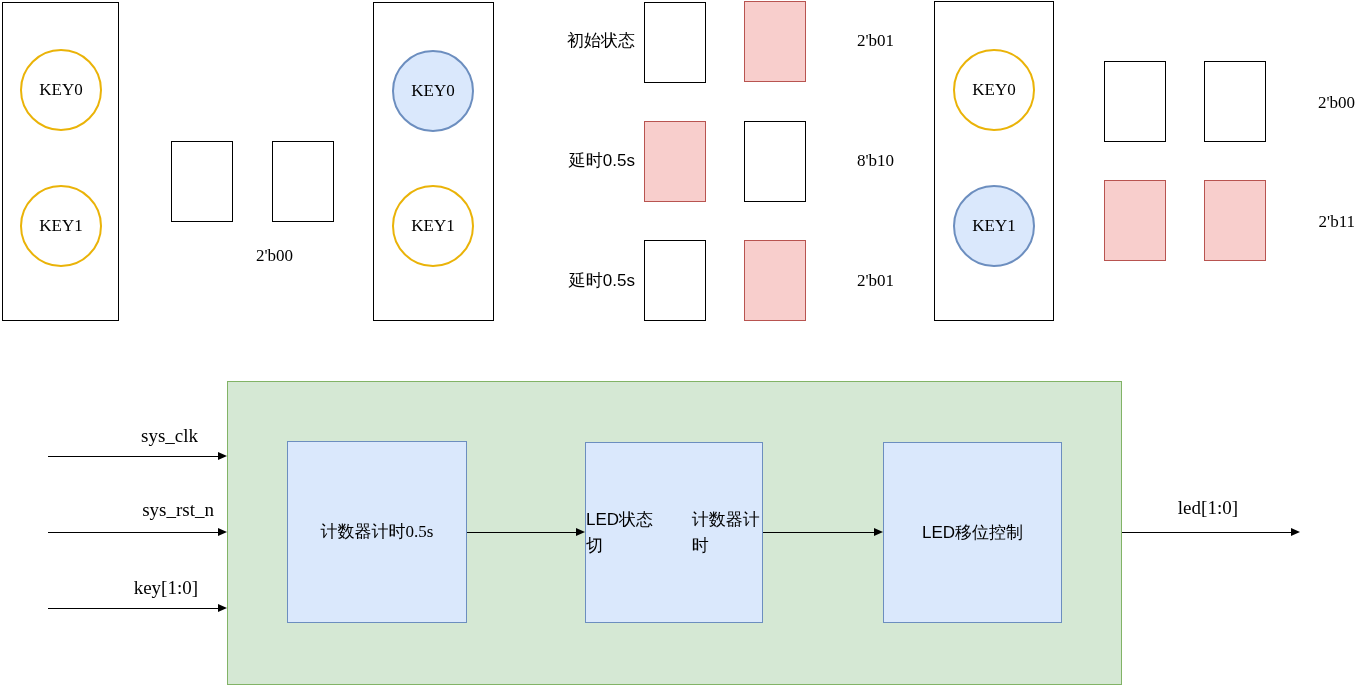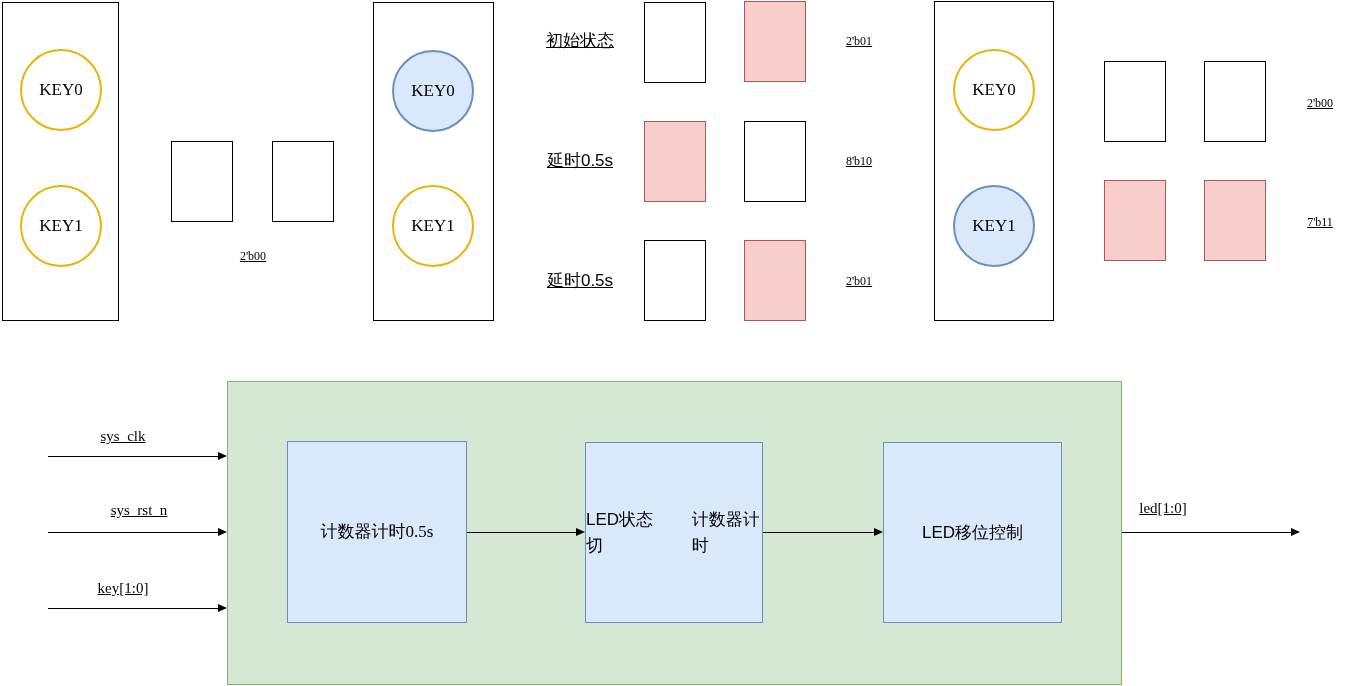--- a/index.html
+++ b/index.html
@@ -13,38 +13,38 @@
               display:flex;align-items:center;justify-content:center;
               font-size:17px;}
   .key-circle.pressed{background:#dae8fc;border-color:#6c8ebf;}
 
   
   .led{position:absolute;width:62px;height:81px;border:1px solid #000;
        background:#fff;box-sizing:border-box;}
   .led.on{background:#f8cecc;border-color:#b85450;}
 
   
-  .txt{position:absolute;height:20px;line-height:20px;text-align:center;white-space:nowrap;text-decoration:underline;}
-  .val{font-size:12px;}
+  .txt{position:absolute;height:20px;line-height:20px;text-align:right;white-space:nowrap;}
+  .val{font-size:17px;}
   .cjk{font-family:"Liberation Sans","DejaVu Sans",sans-serif;font-size:17px;}
 
   
   .green-box{position:absolute;left:227px;top:381px;width:895px;height:304px;
              background:#d5e8d4;border:1px solid #82b366;box-sizing:border-box;}
   .module{position:absolute;background:#dae8fc;border:1px solid #6c8ebf;box-sizing:border-box;
           display:flex;flex-direction:row;align-items:center;justify-content:center;
           font-family:"Liberation Sans","DejaVu Sans",sans-serif;font-size:17px;line-height:26px;}
   .module .l2{font-family:"Liberation Serif","DejaVu Serif",serif;}
 
   
   .harrow{position:absolute;height:1px;background:#000;}
   .harrow::after{content:"";position:absolute;right:-9px;top:-4px;width:0;height:0;
                  border-left:9px solid #000;border-top:4px solid transparent;
                  border-bottom:4px solid transparent;}
-  .sig{font-size:15px;}
+  .sig{font-size:19px;}
 </style>
 </head>
 <body>
 
 <div id="canvas">
 
   <div class="panel" style="left:2px;top:2px;width:117px;height:319px;"></div>
   <div class="key-circle normal" style="left:20px;top:49px;">
     <span>KEY0</span>
   </div>
@@ -85,21 +85,21 @@
   <div class="key-circle pressed" style="left:953px;top:185px;">
     <span>KEY1</span>
   </div>
 
   <div class="led off" style="left:1104px;top:61px;"></div>
   <div class="led off" style="left:1204px;top:61px;"></div>
   <div class="txt val" style="left:1285px;top:93px;width:70px;">2'b00</div>
 
   <div class="led on" style="left:1104px;top:180px;"></div>
   <div class="led on" style="left:1204px;top:180px;"></div>
-  <div class="txt val" style="left:1285px;top:212px;width:70px;">7'b11</div>
+  <div class="txt val" style="left:1285px;top:212px;width:70px;">2'b11</div>
 
   <div class="green-box"></div>
 
   <div class="txt sig" style="left:48px;top:426px;width:150px;">sys_clk</div>
   <div class="harrow" style="left:48px;top:456px;width:170px;"></div>
 
   <div class="txt sig" style="left:64px;top:500px;width:150px;">sys_rst_n</div>
   <div class="harrow" style="left:48px;top:532px;width:170px;"></div>
 
   <div class="txt sig" style="left:48px;top:578px;width:150px;">key[1:0]</div>

